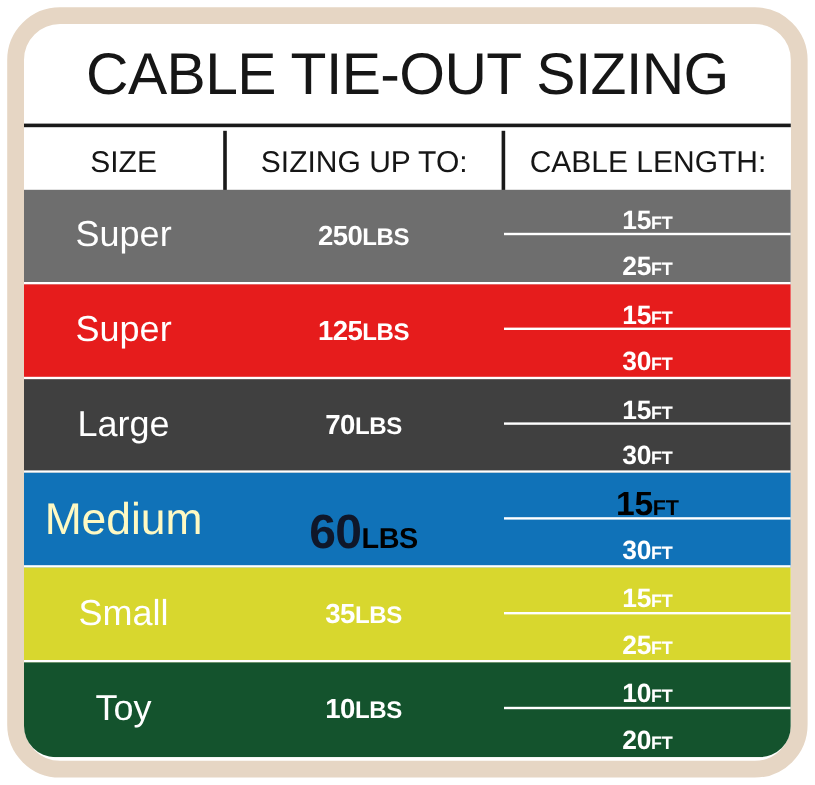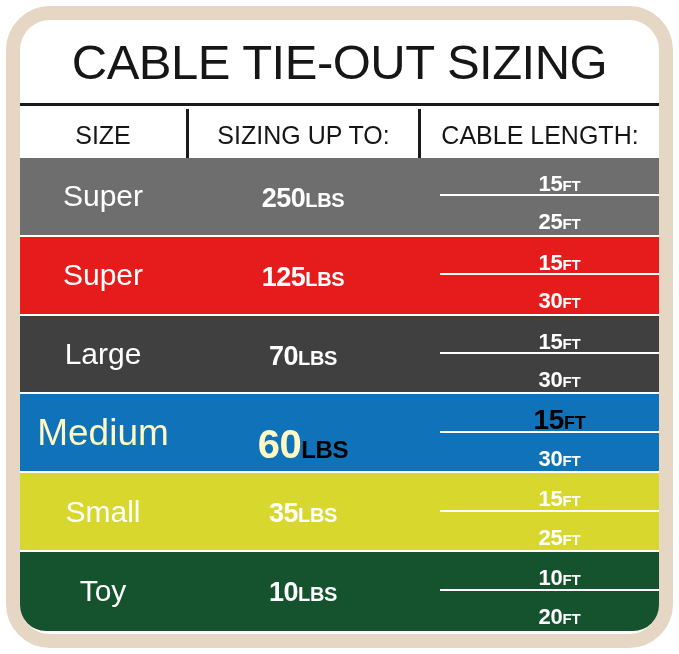--- a/index.html
+++ b/index.html
@@ -114,47 +114,47 @@
     left: 168px; top: 0;
     width: 230px;
     height: 100%;
     display: flex;
     align-items: baseline;
     justify-content: center;
     padding-top: 25px;
     color: #ffffff;
     white-space: nowrap;
   }
-  .weight-num { font-size: 27px; font-weight: 700; letter-spacing: -0.5px; }
+  .weight-num { font-size: 23px; font-weight: 700; letter-spacing: -0.5px; }
   .weight-unit { font-size: 20px; font-weight: 700; letter-spacing: -0.3px; }
 
   .cell-length {
     position: absolute;
-    left: 420px; top: 0;
+    left: 400px; top: 0;
     width: 239px;
     height: 100%;
   }
   .len-item {
     position: relative;
     width: 239px;
     height: 50%;
     display: flex;
     align-items: baseline;
     justify-content: center;
     padding-top: 13px;
     color: #ffffff;
     white-space: nowrap;
   }
   .len-item.top { border-bottom: 2px solid #ffffff; }
   .len-num { font-size: 22px; font-weight: 700; letter-spacing: -0.3px; }
   .len-unit { font-size: 15px; font-weight: 700; letter-spacing: -0.2px; }
 
   
   .row.highlight .cell-size       { color: #fef9c3; font-size: 37px; }
-  .row.highlight .weight-num      { font-size: 40px; color: #fef9c3; }
+  .row.highlight .weight-num      { font-size: 40px; color: #0f172a; }
   .row.highlight .weight-unit     { font-size: 24px; color: #000000; }
   .row.highlight .len-item.top .len-num  { font-size: 28px; color: #000000; }
   .row.highlight .len-item.top .len-unit { font-size: 18px; color: #000000; }
   .row.highlight .cell-weight     { padding-top: 28px; }
   .row.highlight .len-item.top    { padding-top: 10px; }
 </style>
 </head>
 <body>
 
 <div id="chart-frame">

